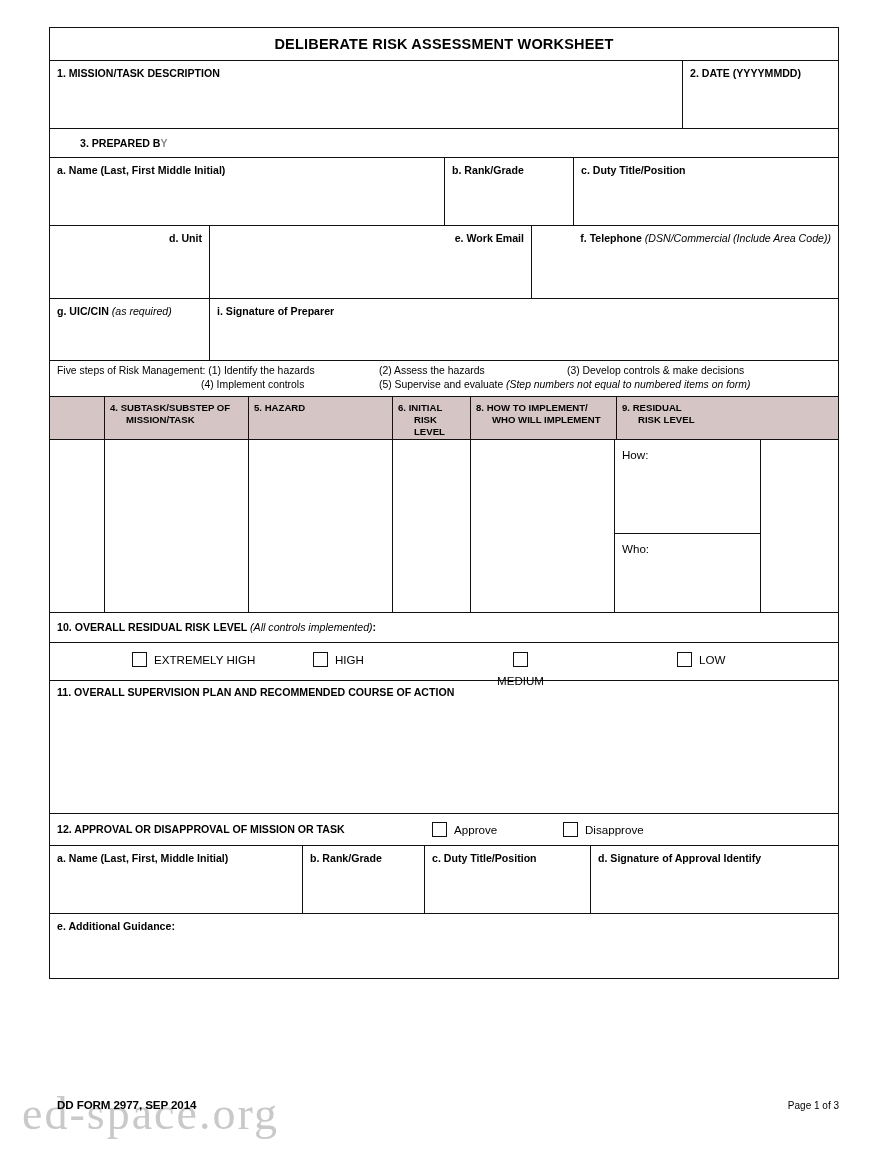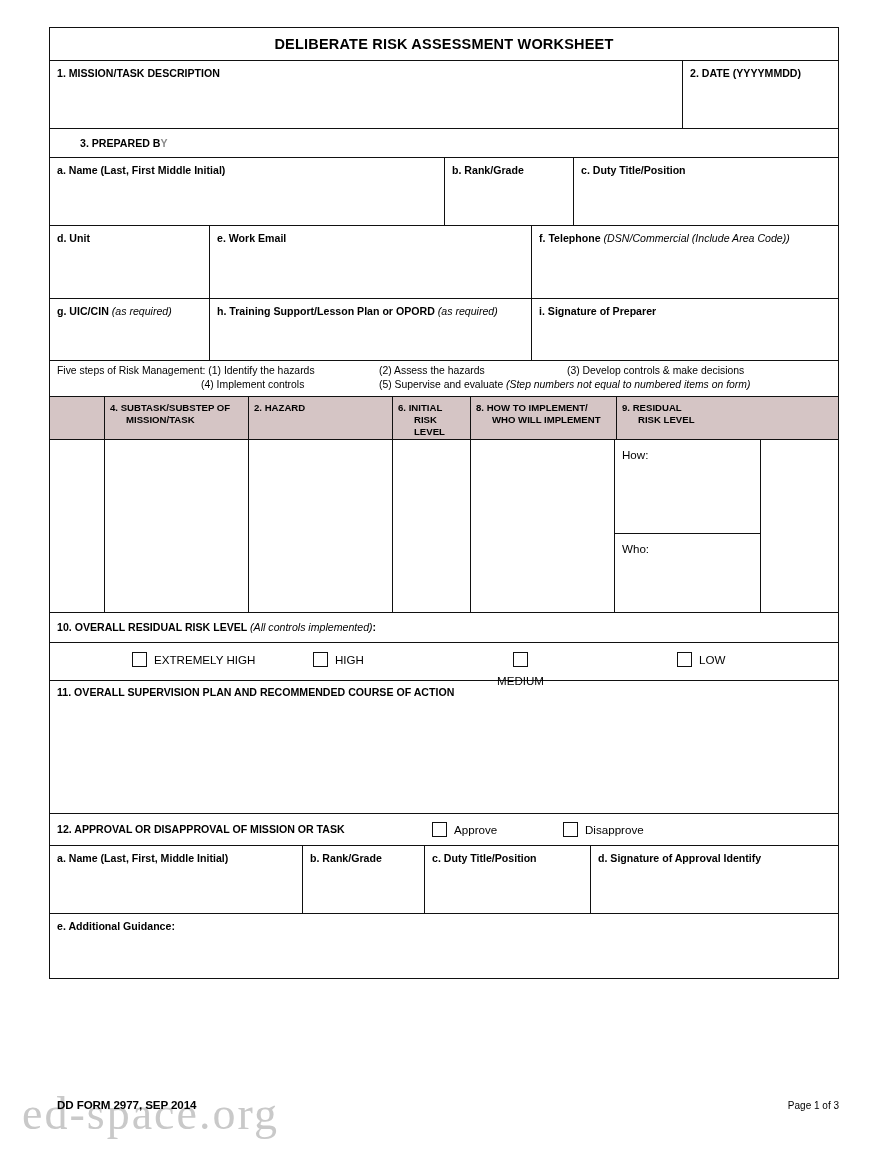--- a/index.html
+++ b/index.html
@@ -72,21 +72,21 @@
   .sec3head .lbl { padding-left: 7px; margin-left: 23px; }
   .dim-y { color: #8a8a8a; }
 
   
   .sec3abc { height: 67px; border-bottom: 1.6px solid #111; }
   .sec3abc .ca { width: 395px; border-right: 1.3px solid #111; }
   .sec3abc .cb { width: 129px; border-right: 1.3px solid #111; }
   .sec3abc .cc { flex: 1; }
 
   
-  .sec3def { height: 72px; border-bottom: 1.6px solid #111; }
+  .sec3def { height: 72px; border-bottom: 1.6px solid #111; text-align: right; }
   .sec3def .cd { width: 160px; border-right: 1.3px solid #111; }
   .sec3def .ce { width: 322px; border-right: 1.3px solid #111; }
   .sec3def .cf { flex: 1; }
 
   
   .sec3ghi { height: 61px; border-bottom: 1.6px solid #111; }
   .sec3ghi .cg { width: 160px; border-right: 1.3px solid #111; }
   .sec3ghi .ch { width: 322px; border-right: 1.3px solid #111; }
   .sec3ghi .ci { flex: 1; }
 
@@ -274,23 +274,20 @@
     </div>
     <div class="cell cf">
       <div class="lbl pad"><span>f. Telephone </span><span class="lbl-ital">(DSN/Commercial (Include Area Code))</span></div>
     </div>
   </div>
 
   <div class="row sec3ghi">
     <div class="cell cg">
       <div class="lbl pad"><span>g. UIC/CIN </span><span class="lbl-ital">(as required)</span></div>
     </div>
-    <div class="cell ch">
-      <div class="lbl pad"><span>h. Training Support/Lesson Plan or OPORD </span><span class="lbl-ital">(as required)</span></div>
-    </div>
     <div class="cell ci">
       <div class="lbl pad">i. Signature of Preparer</div>
     </div>
   </div>
 
   <div class="steps">
     <div class="steps-line">
       <span class="s-a">Five steps of Risk Management: (1) Identify the hazards</span>
       <span class="s-b">(2) Assess the hazards</span>
       <span class="s-c">(3) Develop controls &amp; make decisions</span>
@@ -301,21 +298,21 @@
     </div>
   </div>
 
   <div class="rt-head">
     <div class="cell w0"></div>
     <div class="cell w1">
       <div>4. SUBTASK/SUBSTEP OF</div>
       <div class="indent2">MISSION/TASK</div>
     </div>
     <div class="cell w2">
-      <div>2. HAZARD</div>
+      <div>5. HAZARD</div>
     </div>
     <div class="cell w3">
       <div>6. INITIAL</div>
       <div class="indent2">RISK LEVEL</div>
     </div>
     <div class="cell w5">
       <div>8. HOW TO IMPLEMENT/</div>
       <div class="indent2">WHO WILL IMPLEMENT</div>
     </div>
     <div class="cell w6">

